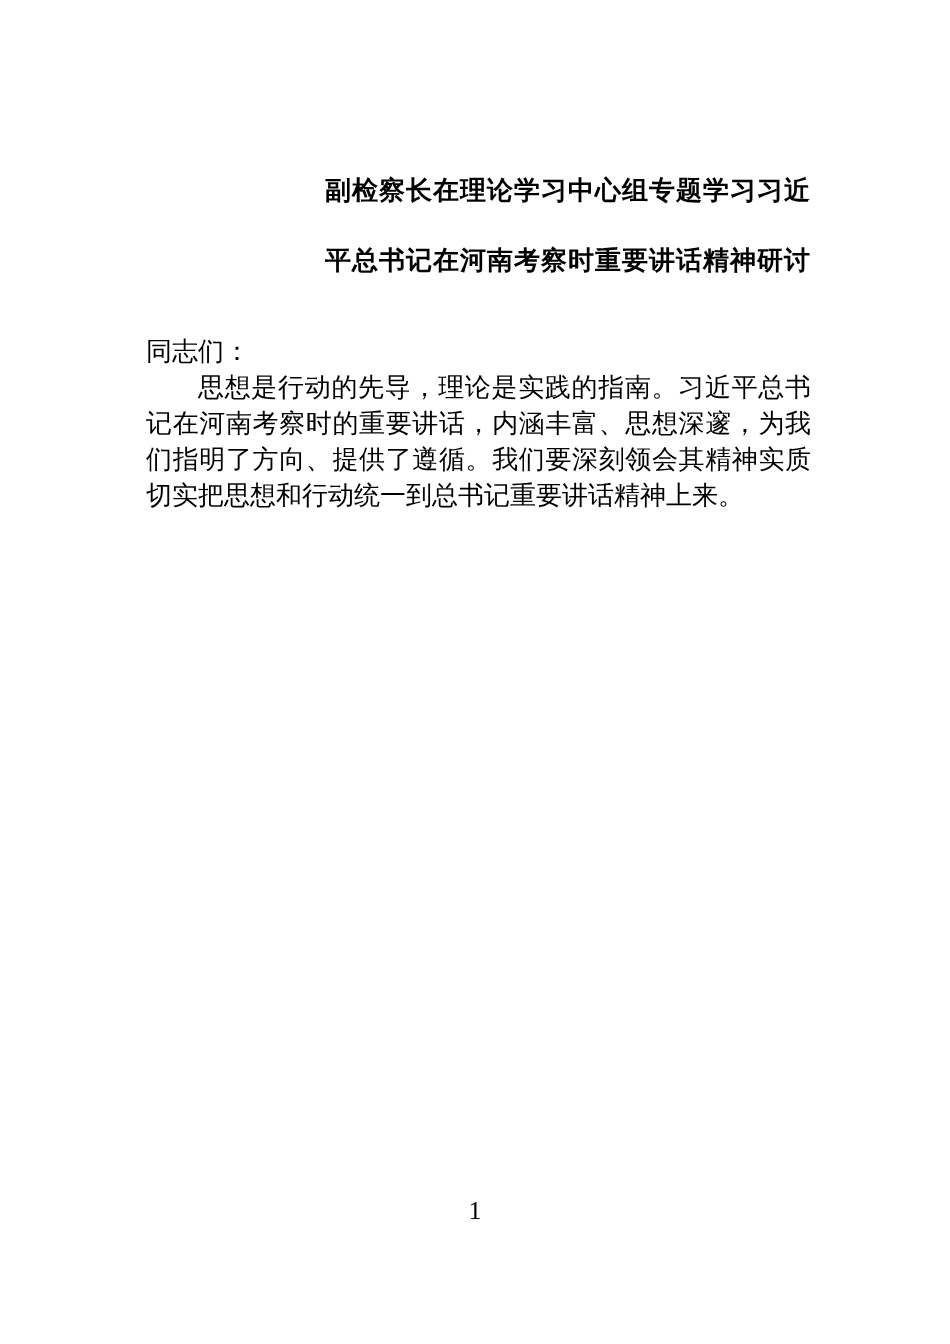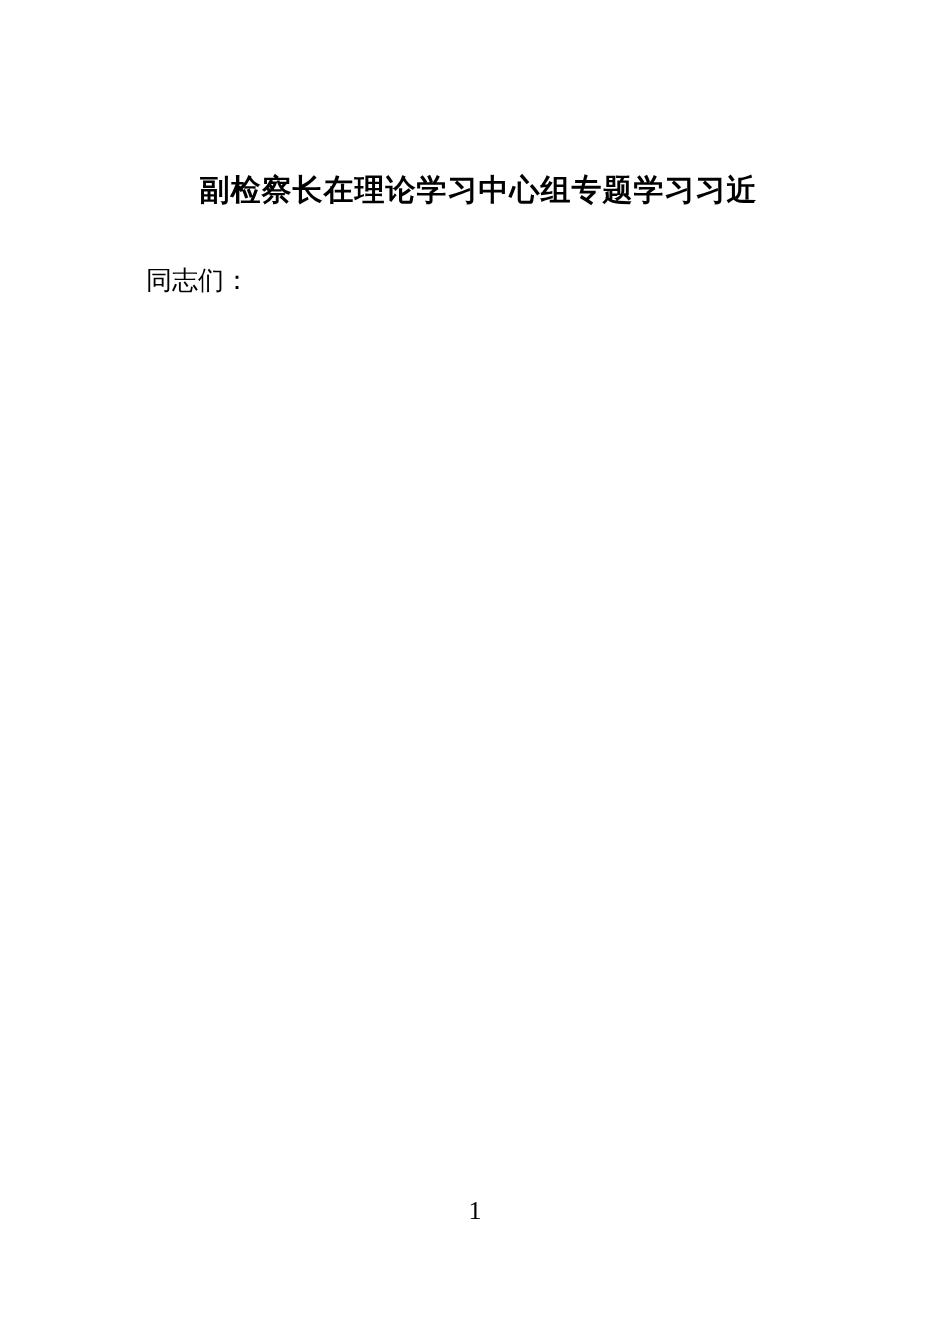--- a/index.html
+++ b/index.html
@@ -13,63 +13,64 @@
     height: 1344px;
     background: #ffffff;
     box-sizing: border-box;
     padding: 155px 139px 0 146px;
     font-family: "Liberation Sans", sans-serif;
     color: #000000;
     overflow: hidden;
   }
   .doc-title {
     margin: 0 0 38px 0;
-    font-size: 30px;
+    font-size: 26px;
     font-weight: bold;
-    text-align: center;
+    text-align: right;
     line-height: 70px;
     letter-spacing: 1px;
   }
   .title-line {
     display: block;
     white-space: nowrap;
   }
   .doc-body {
     font-size: 26px;
     line-height: 36px;
     text-align: justify;
   }
   .para {
     margin: 0;
     text-indent: 2em;
     word-break: break-all;
   }
   .para.no-indent {
     text-indent: 0;
-    font-family: Liberation Serif, serif;
   }
   .page-number {
     position: absolute;
     left: 0;
     right: 0;
     bottom: 118px;
     text-align: center;
     font-family: "Liberation Serif", serif;
     font-size: 26px;
     color: #000000;
   }
 </style>
 </head>
 <body>
 
 <div class="page">
 
   <h1 class="doc-title">
     <span class="title-line">副检察长在理论学习中心组专题学习习近</span>
+    <span class="title-line">平总书记在河南考察时重要讲话精神研讨</span>
   </h1>
 
   <div class="doc-body">
     <p class="para no-indent">同志们：</p>
+    <p class="para">思想是行动的先导，理论是实践的指南。习近平总书记在河南考察时的重要讲话，内涵丰富、思想深邃，为我们指明了方向、提供了遵循。我们要深刻领会其精神实质切实把思想和行动统一到总书记重要讲话精神上来。</p>
   </div>
 
   <div class="page-number">1</div>
 
 </div>
 
 </body></html>

